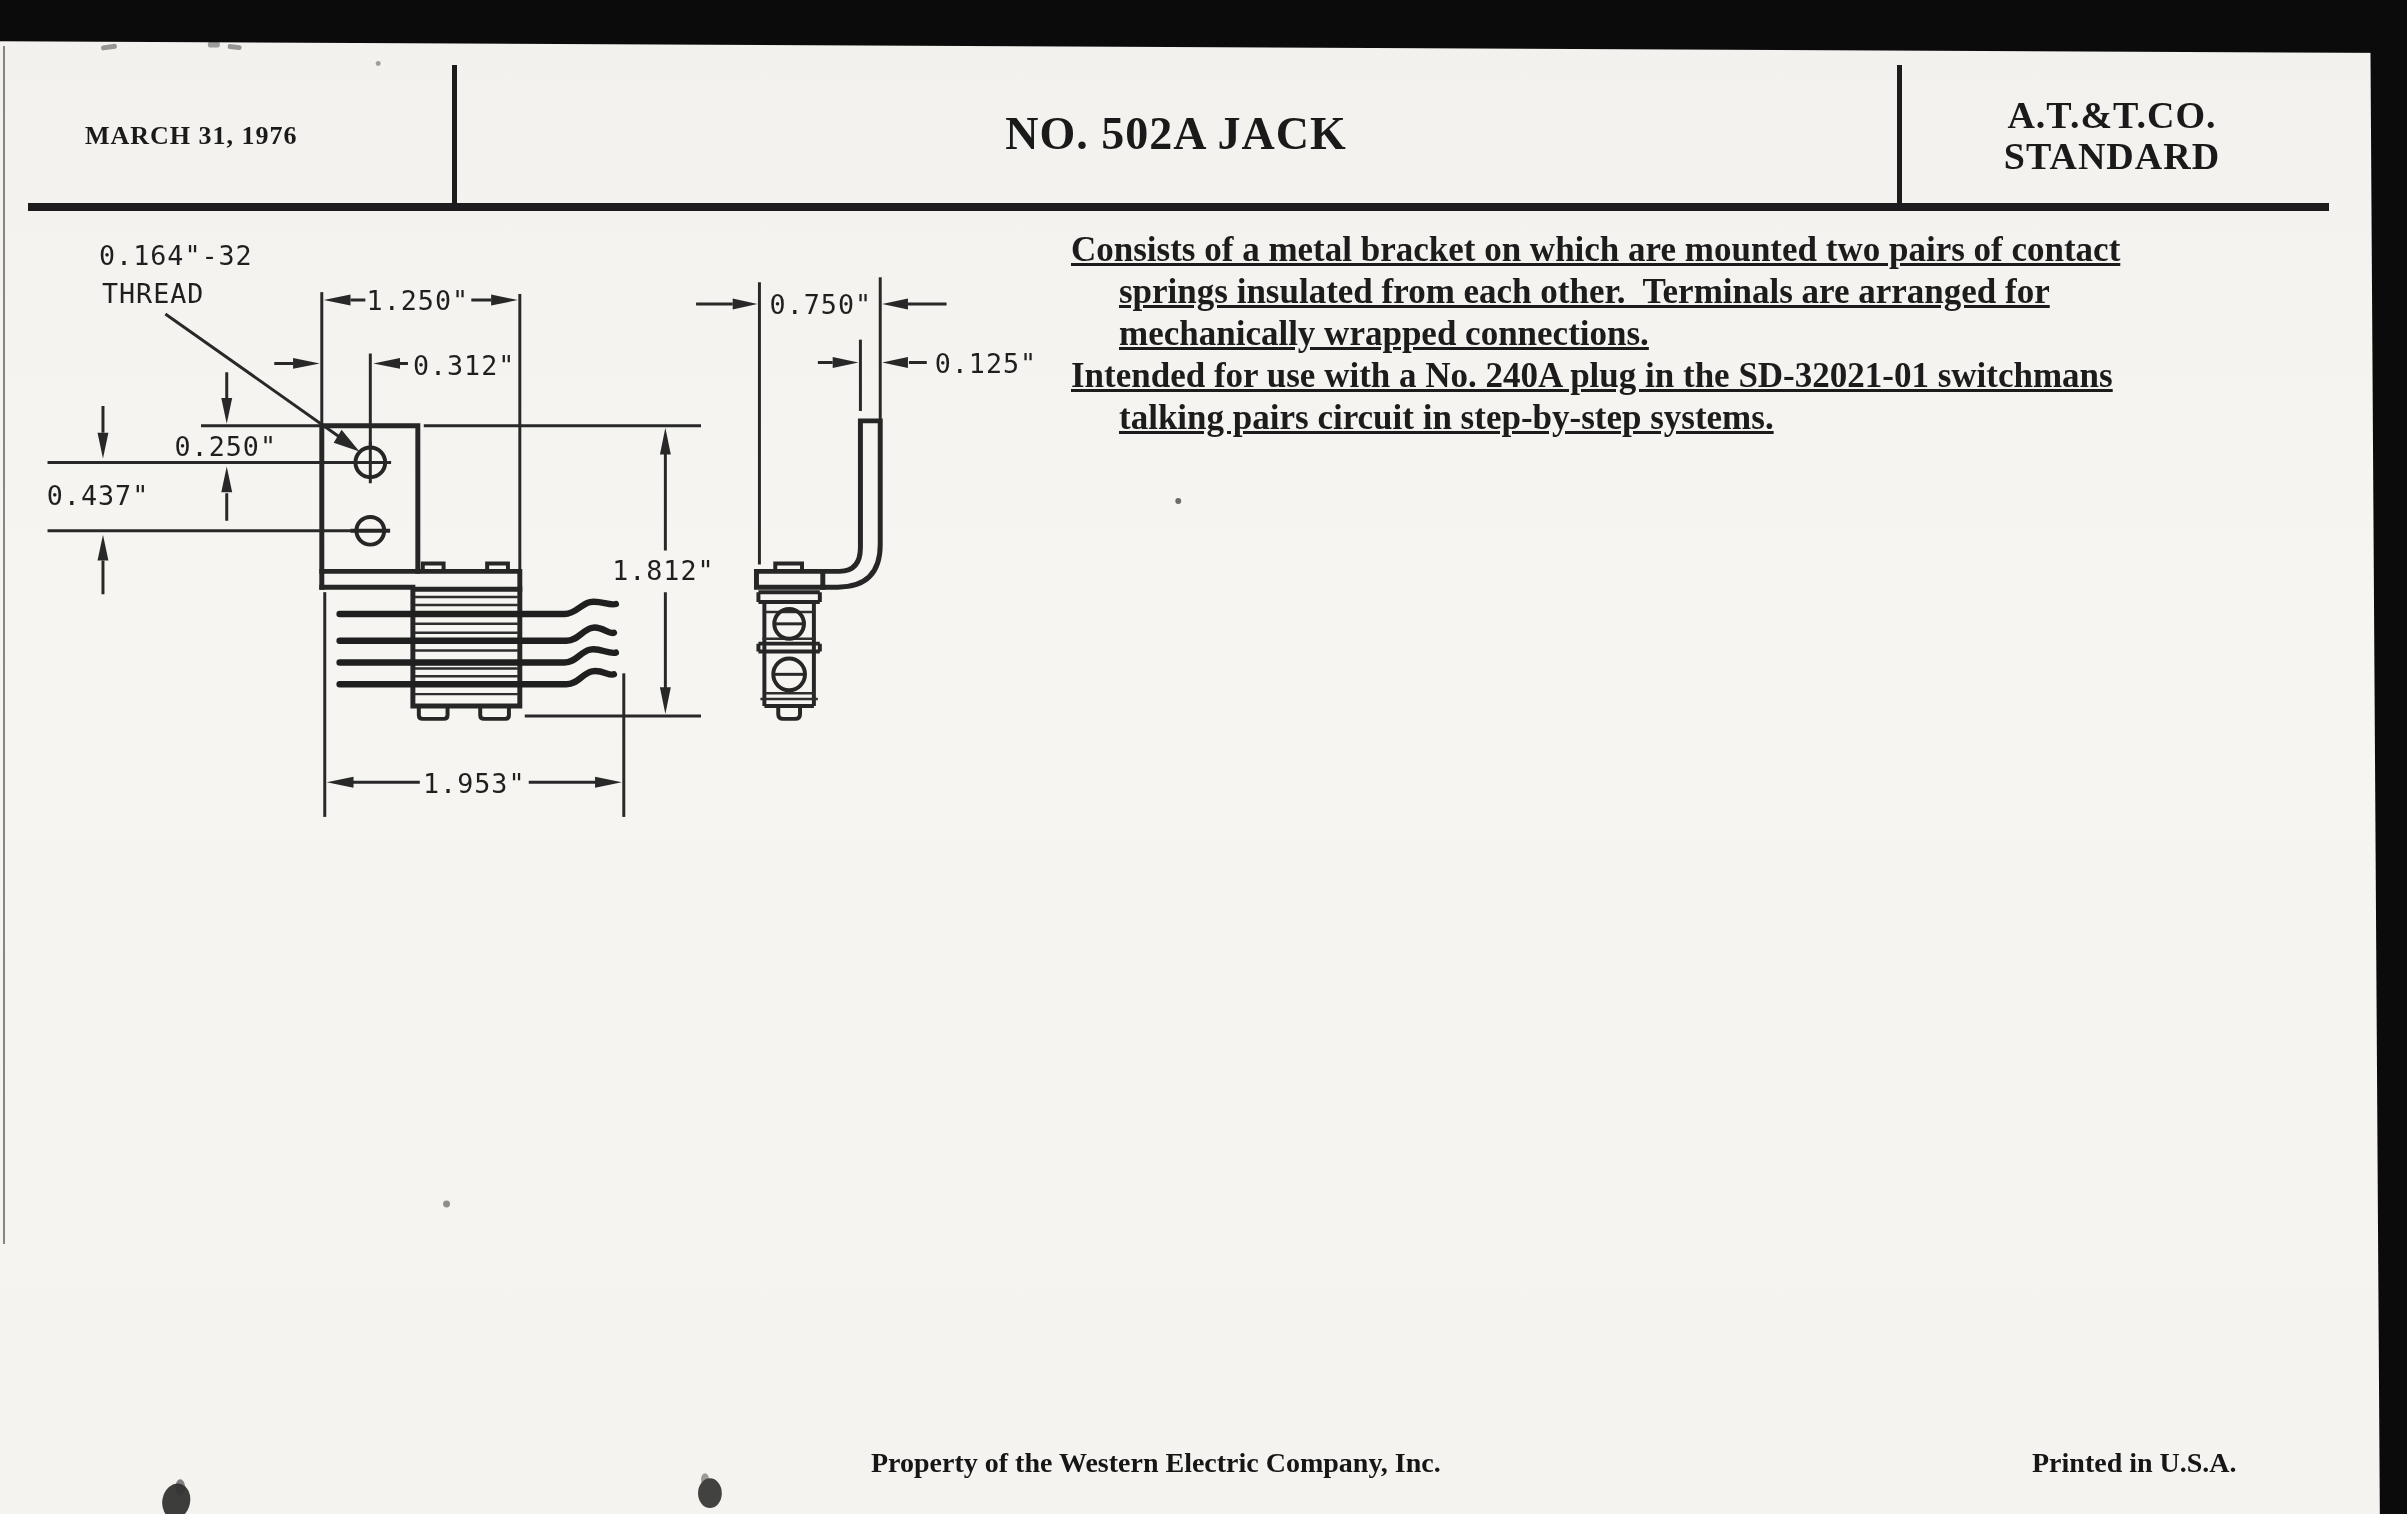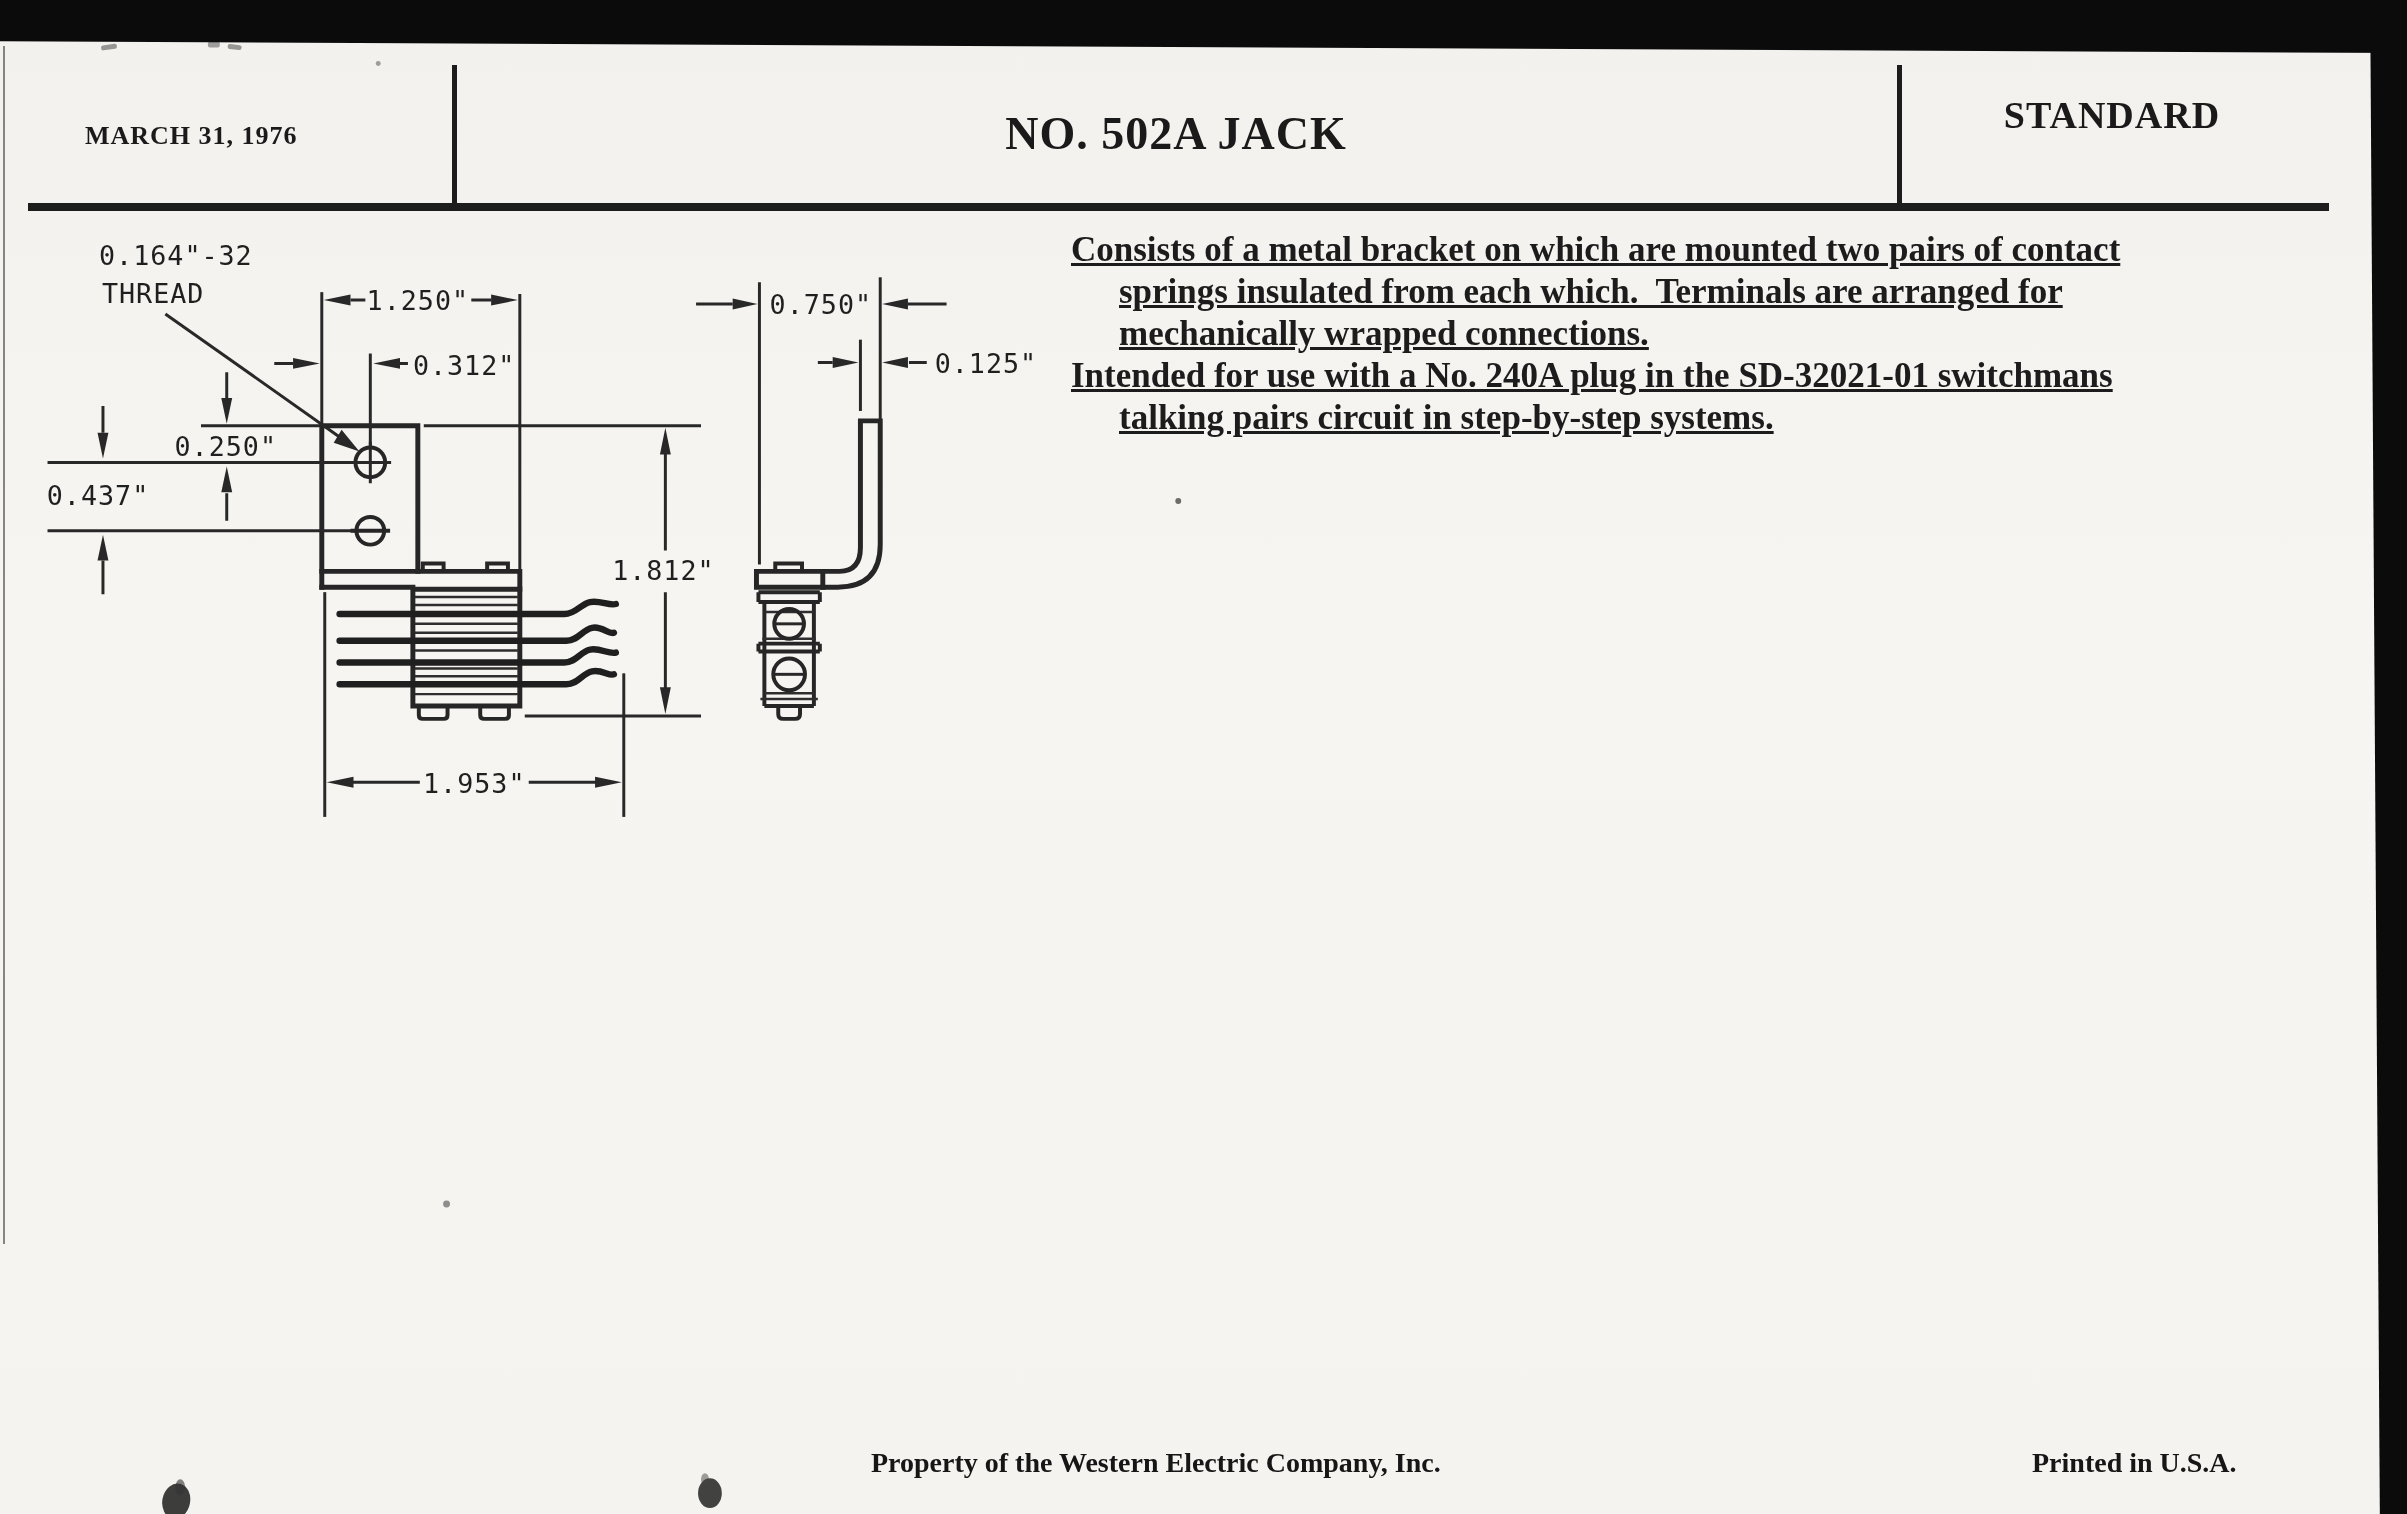--- a/index.html
+++ b/index.html
@@ -187,29 +187,30 @@
       <ellipse cx="178" cy="1516" rx="14" ry="18" fill="#1c1c1c" opacity=".85" transform="rotate(12 178 1516)"></ellipse>
       <ellipse cx="182" cy="1502" rx="5" ry="8" fill="#333" opacity=".6"></ellipse>
       <ellipse cx="717" cy="1508" rx="12" ry="15" fill="#222" opacity=".85"></ellipse>
       <ellipse cx="712" cy="1494" rx="4" ry="6" fill="#444" opacity=".5"></ellipse>
     </g>
   </svg>
 
   <div id="hdr-date" class="abs hdr">MARCH 31, 1976</div>
   <div id="hdr-title" class="abs hdr">NO. 502A JACK</div>
   <div id="hdr-org" class="abs hdr">
+    <div>A.T.&amp;T.CO.</div>
     <div>STANDARD</div>
   </div>
   <div id="vrule-1" class="abs vrule"></div>
   <div id="vrule-2" class="abs vrule"></div>
   <div id="hrule" class="abs"></div>
 
   <div id="desc" class="abs">
     <div class="dline">Consists of a metal bracket on which are mounted two pairs of contact</div>
-    <div class="dline indent">springs insulated from each which.  Terminals are arranged for</div>
+    <div class="dline indent">springs insulated from each other.  Terminals are arranged for</div>
     <div class="dline indent">mechanically wrapped connections.</div>
     <div class="dline">Intended for use with a No. 240A plug in the SD-32021-01 switchmans</div>
     <div class="dline indent">talking pairs circuit in step-by-step systems.</div>
   </div>
 
   <div id="ftr-left" class="abs ftr">Property of the Western Electric Company, Inc.</div>
   <div id="ftr-right" class="abs ftr">Printed in U.S.A.</div>
 
   <div id="top-bar" class="abs"></div>
   <div id="right-bar" class="abs"></div>

